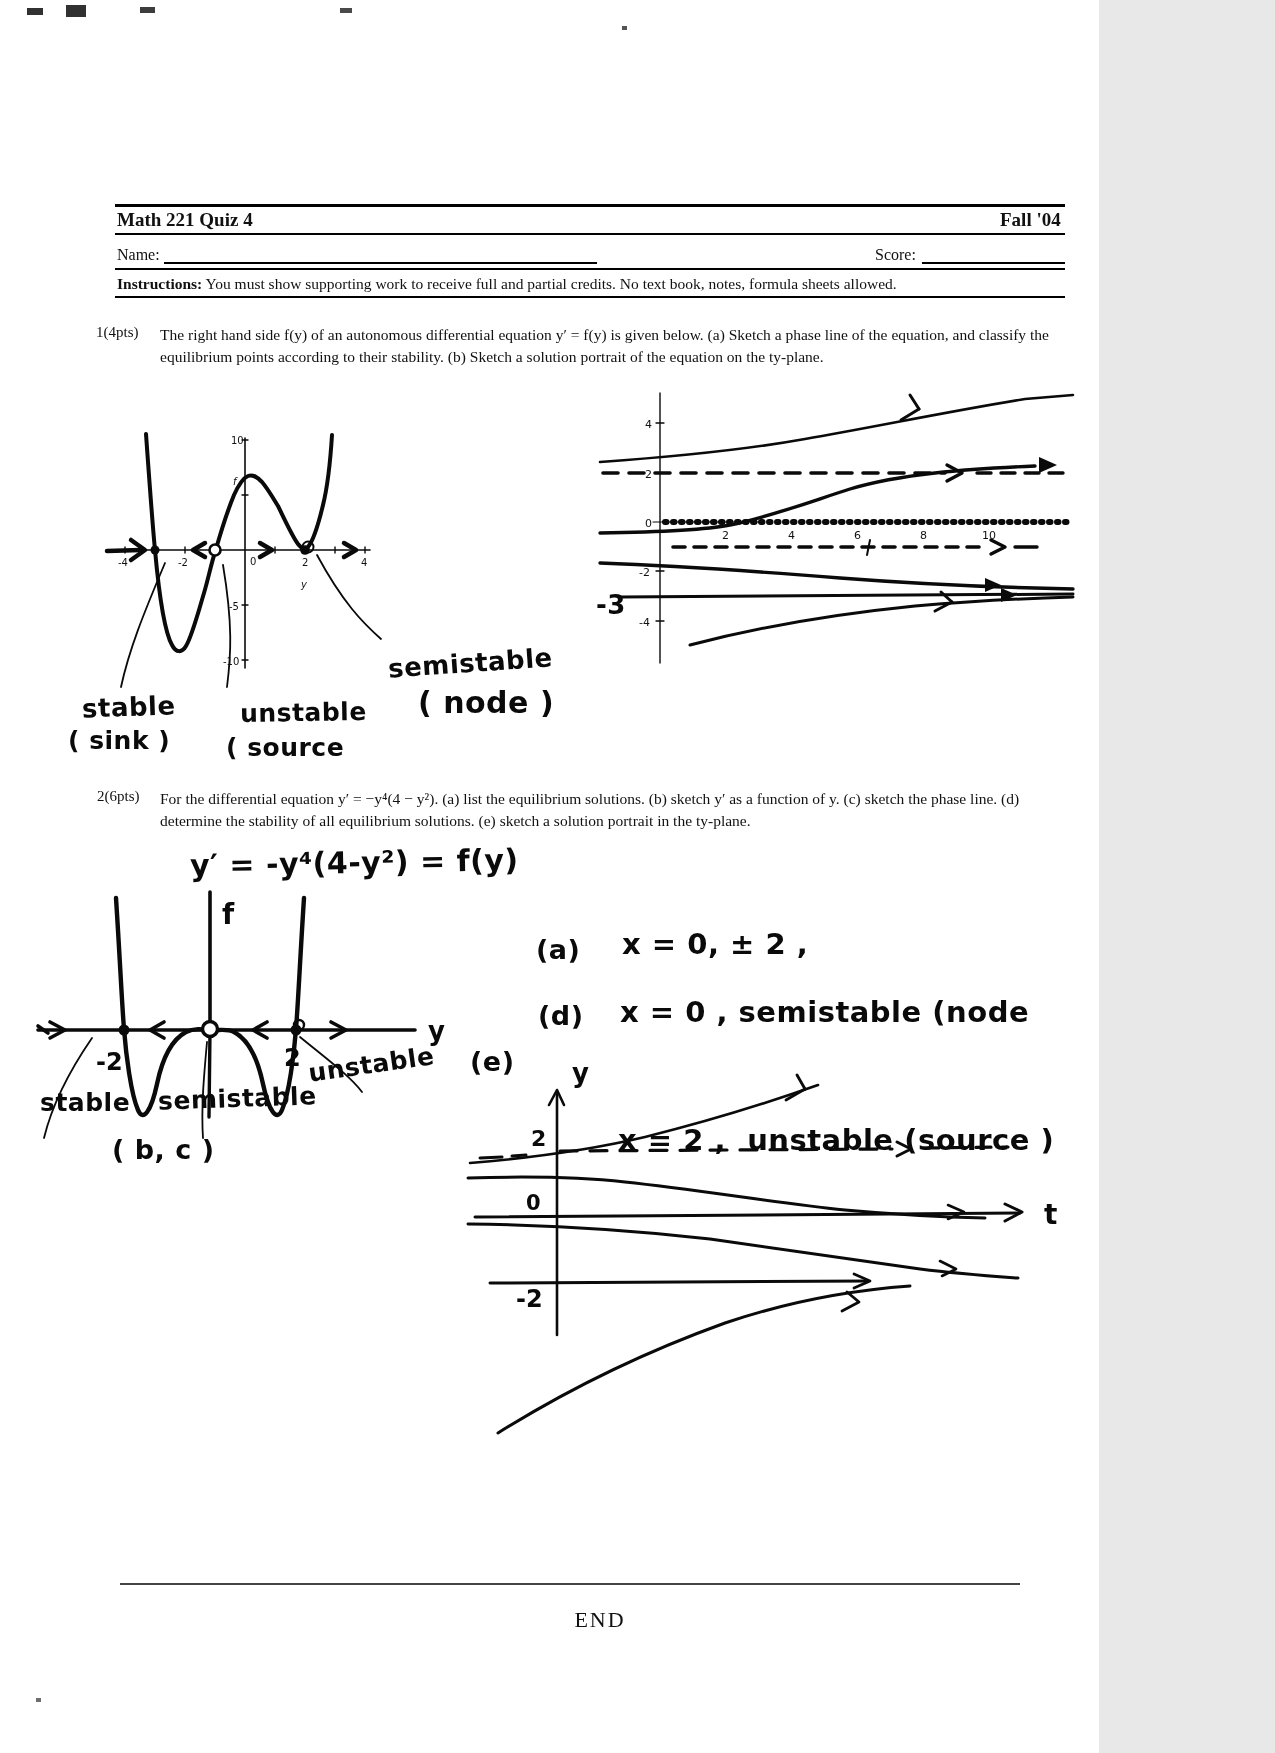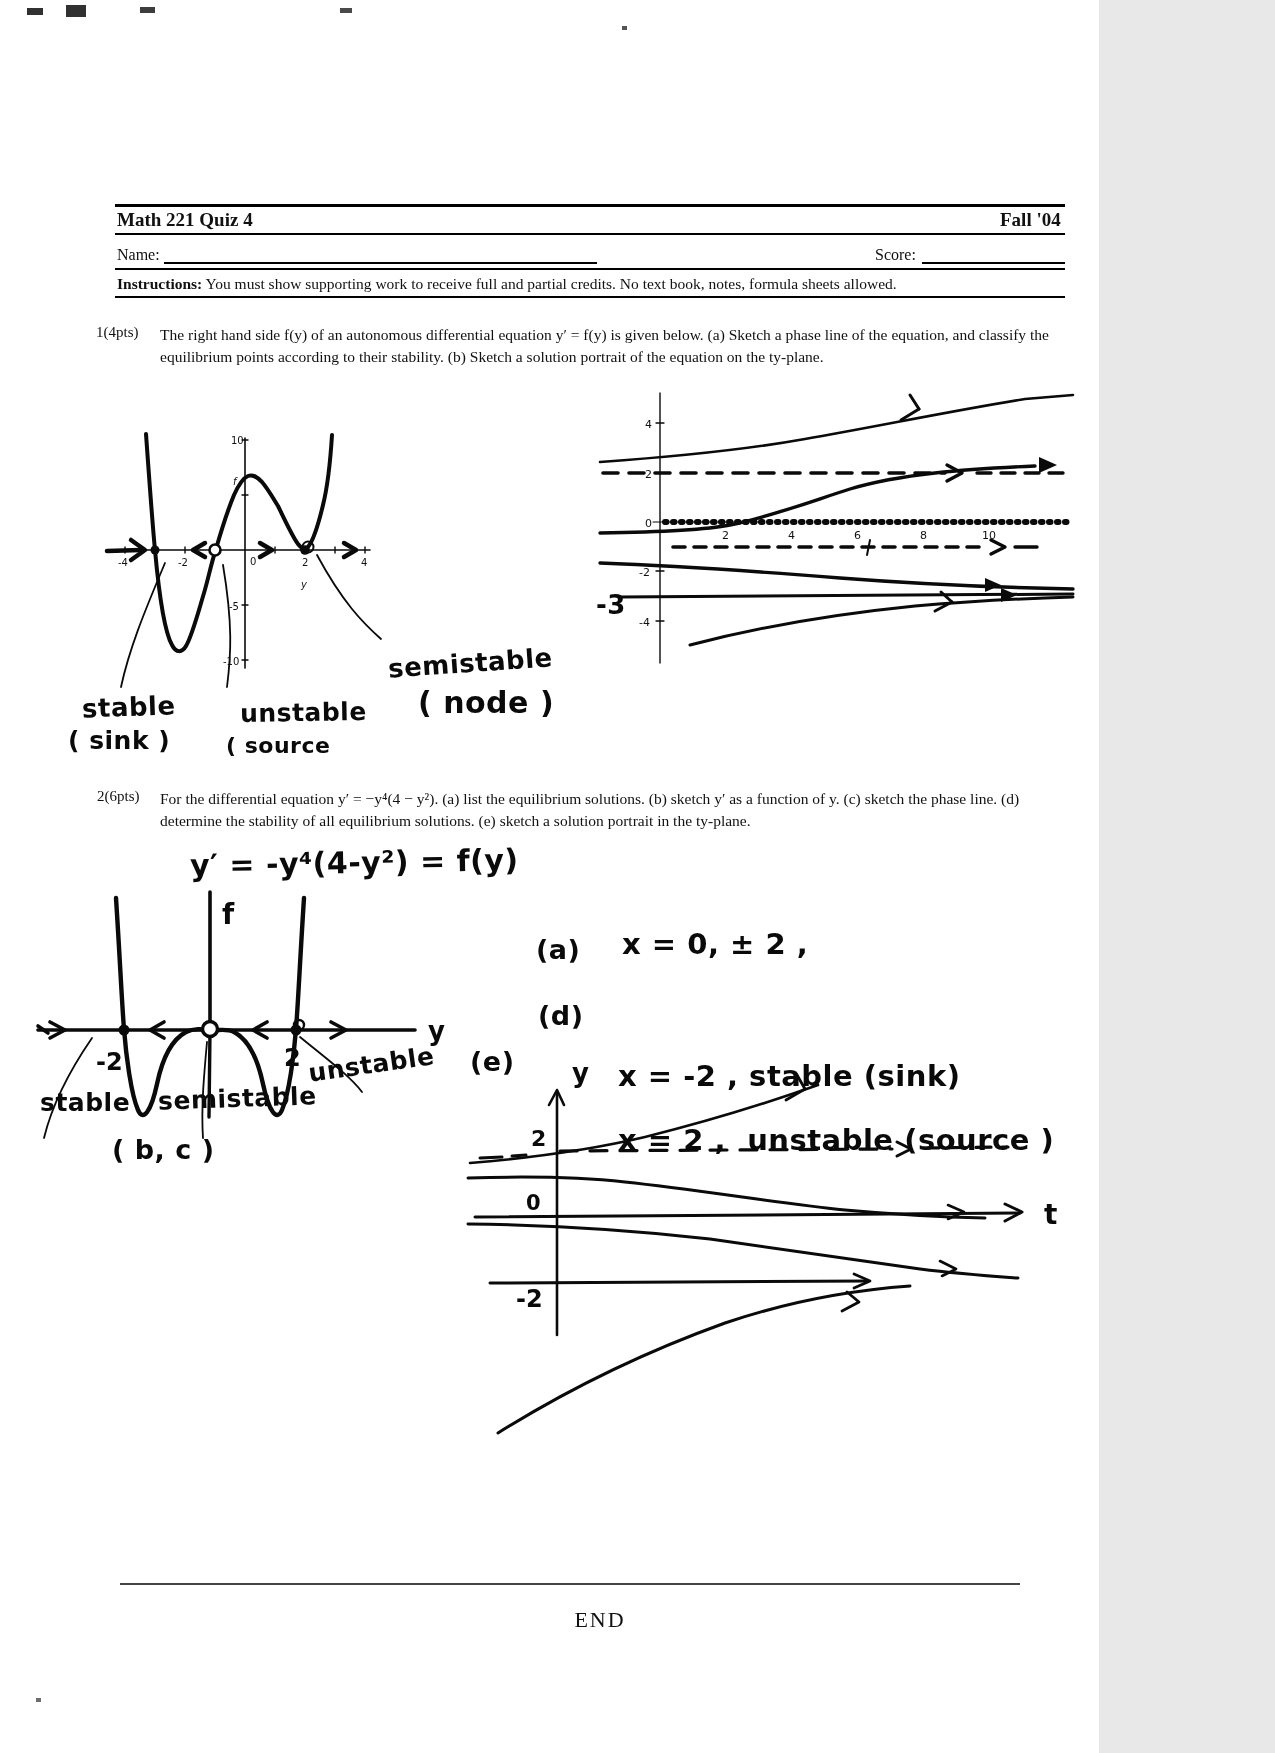--- a/index.html
+++ b/index.html
@@ -105,21 +105,21 @@
     <text class="axis-t" x="73" y="141">-2</text>
     <text class="axis-t" x="145" y="140">0</text>
     <text class="axis-t" x="197" y="141">2</text>
     <text class="axis-t" x="256" y="141">4</text>
     <text class="axis-t" x="196" y="163" font-style="italic">y</text>
   </svg>
 
   <div class="hw" style="left:82px;top:694px;font-size:26px;transform:rotate(-2deg);">stable</div>
   <div class="hw" style="left:68px;top:728px;font-size:25px;">( sink )</div>
   <div class="hw" style="left:240px;top:700px;font-size:25px;transform:rotate(-1deg);">unstable</div>
-  <div class="hw" style="left:226px;top:735px;font-size:22px;">( source</div>
+  <div class="hw" style="left:226px;top:735px;font-size:25px;">( source</div>
   <div class="hw" style="left:388px;top:650px;font-size:26px;transform:rotate(-4deg);">semistable</div>
   <div class="hw" style="left:418px;top:688px;font-size:30px;">( node )</div>
   <div class="hw" style="left:596px;top:592px;font-size:26px;">-3</div>
 
   <svg style="left:595px;top:385px;" width="490" height="285" viewBox="0 0 490 285">
     <line class="hand" x1="65" y1="8" x2="65" y2="278" stroke-width="1.4"></line>
     <line class="hand" x1="58" y1="137" x2="168" y2="137" stroke-width="1.2"></line>
     <line class="hand" x1="70" y1="137" x2="475" y2="137" stroke-width="6" stroke-dasharray="1.5 6.5"></line>
     <g class="hand" stroke-width="1.3">
       <line x1="61" y1="38" x2="69" y2="38"></line>
@@ -208,21 +208,21 @@
   </svg>
 
   <div class="hw" style="left:40px;top:1090px;font-size:25px;">stable</div>
   <div class="hw" style="left:158px;top:1086px;font-size:25px;transform:rotate(-2deg);">semistable</div>
   <div class="hw" style="left:308px;top:1052px;font-size:25px;transform:rotate(-8deg);">unstable</div>
   <div class="hw" style="left:112px;top:1136px;font-size:27px;">( b, c )</div>
 
   <div class="hw" style="left:536px;top:936px;font-size:27px;">(a)</div>
   <div class="hw" style="left:622px;top:930px;font-size:29px;">x = 0, ± 2 ,</div>
   <div class="hw" style="left:538px;top:1002px;font-size:27px;">(d)</div>
-  <div class="hw" style="left:618px;top:1062px;font-size:29px;">x = -2 , stable (sink)</div>
+  <div class="hw" style="left:620px;top:998px;font-size:29px;">x = 0 , semistable (node</div>
   <div class="hw" style="left:618px;top:1126px;font-size:29px;">x = 2 ,  unstable (source )</div>
   <div class="hw" style="left:470px;top:1048px;font-size:27px;">(e)</div>
 
   <svg style="left:460px;top:1060px;" width="615" height="390" viewBox="0 0 615 390">
     <line class="hand" x1="97" y1="275" x2="97" y2="32" stroke-width="2.6"></line>
     <path class="hand" stroke-width="2.6" d="M89,45 L97,30 L104,45"></path>
 
     <path class="hand" stroke-width="2.6" d="M10,103 C70,98 130,90 185,77 C245,62 310,42 358,25"></path>
     <g class="hand" stroke-width="2.8">
       <path d="M326,40 L345,29"></path>

